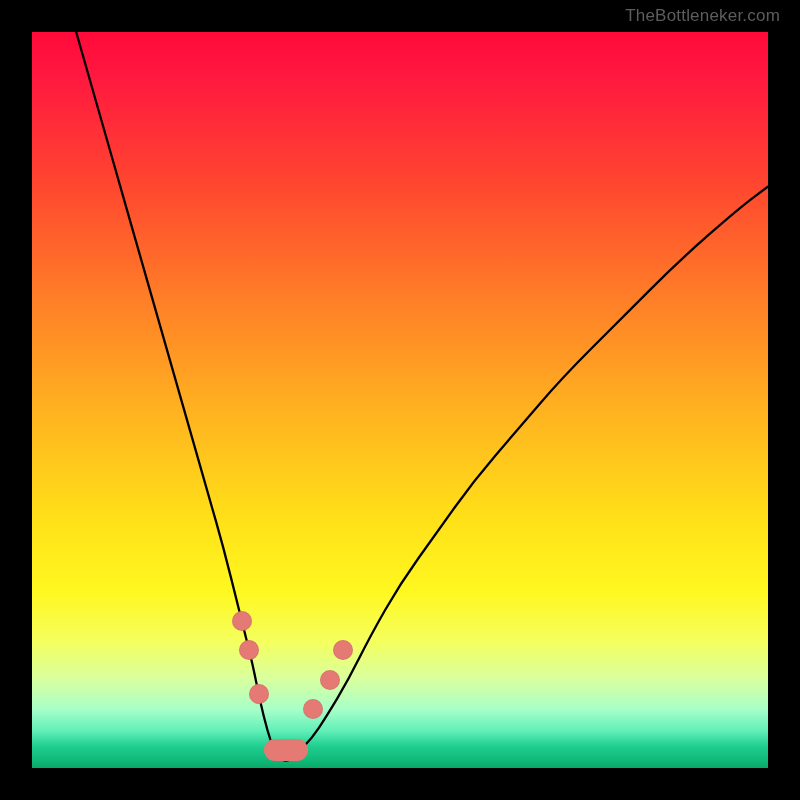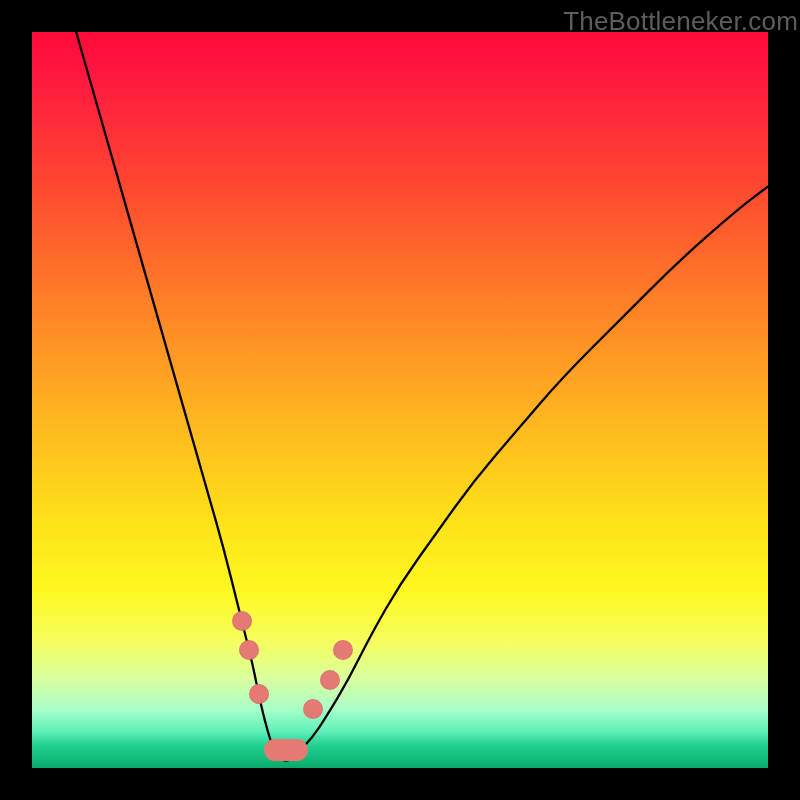--- a/index.html
+++ b/index.html
@@ -65,23 +65,23 @@
   }
   .midbar {
     position: absolute;
     height: 22px;
     border-radius: 11px;
     background: #e57a74;
   }
   .watermark {
     position: absolute;
     top: 6px;
-    right: 2px;
+    right: 20px;
     color: #5d5d5d;
-    font-size: 26px;
+    font-size: 17px;
     letter-spacing: 0.2px;
     text-align: center;
   }
 </style>
 </head>
 <body>
 
 <div class="frame">
 
   <div class="plot">

